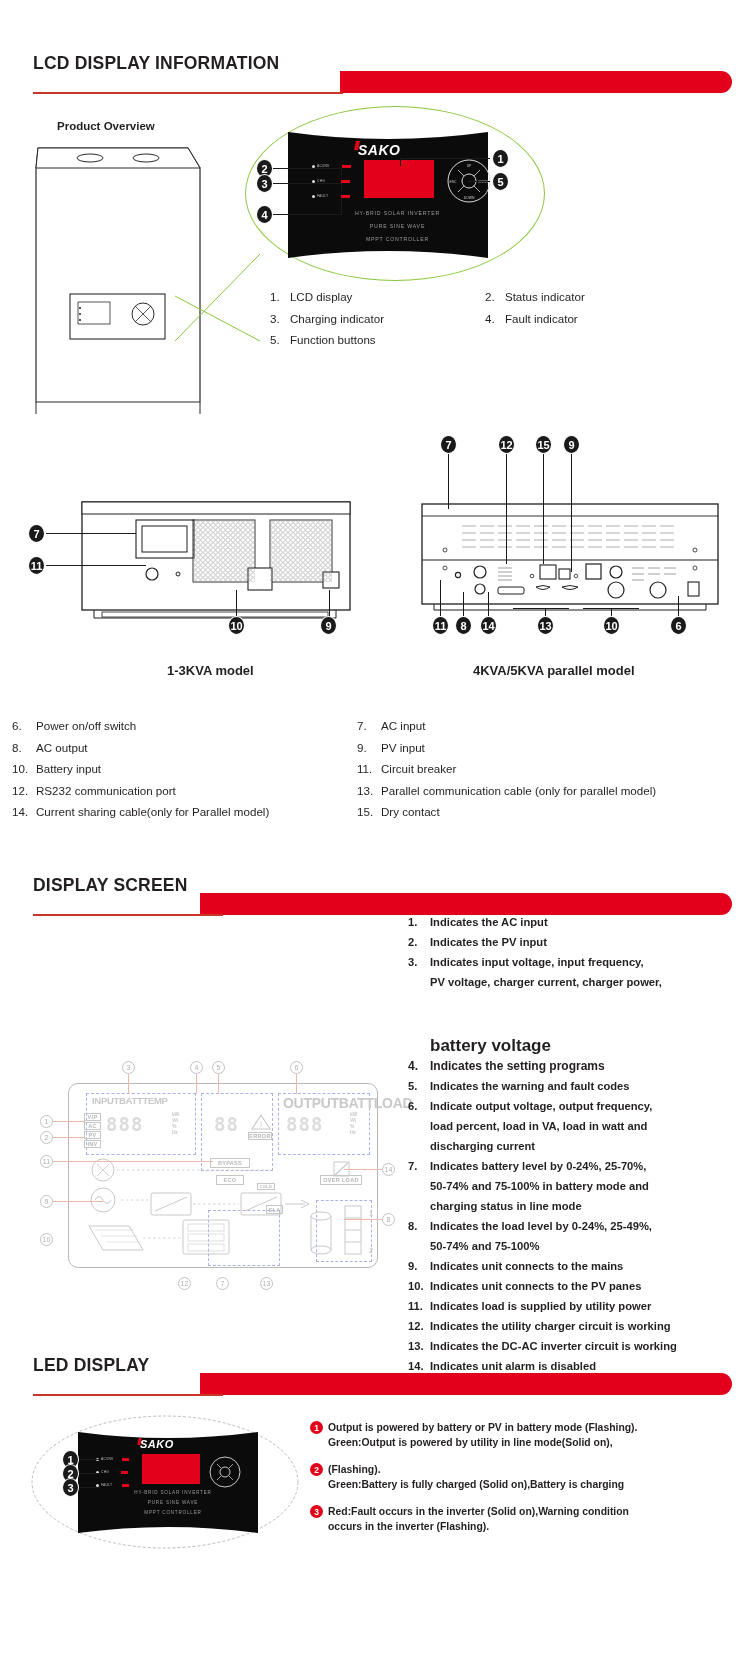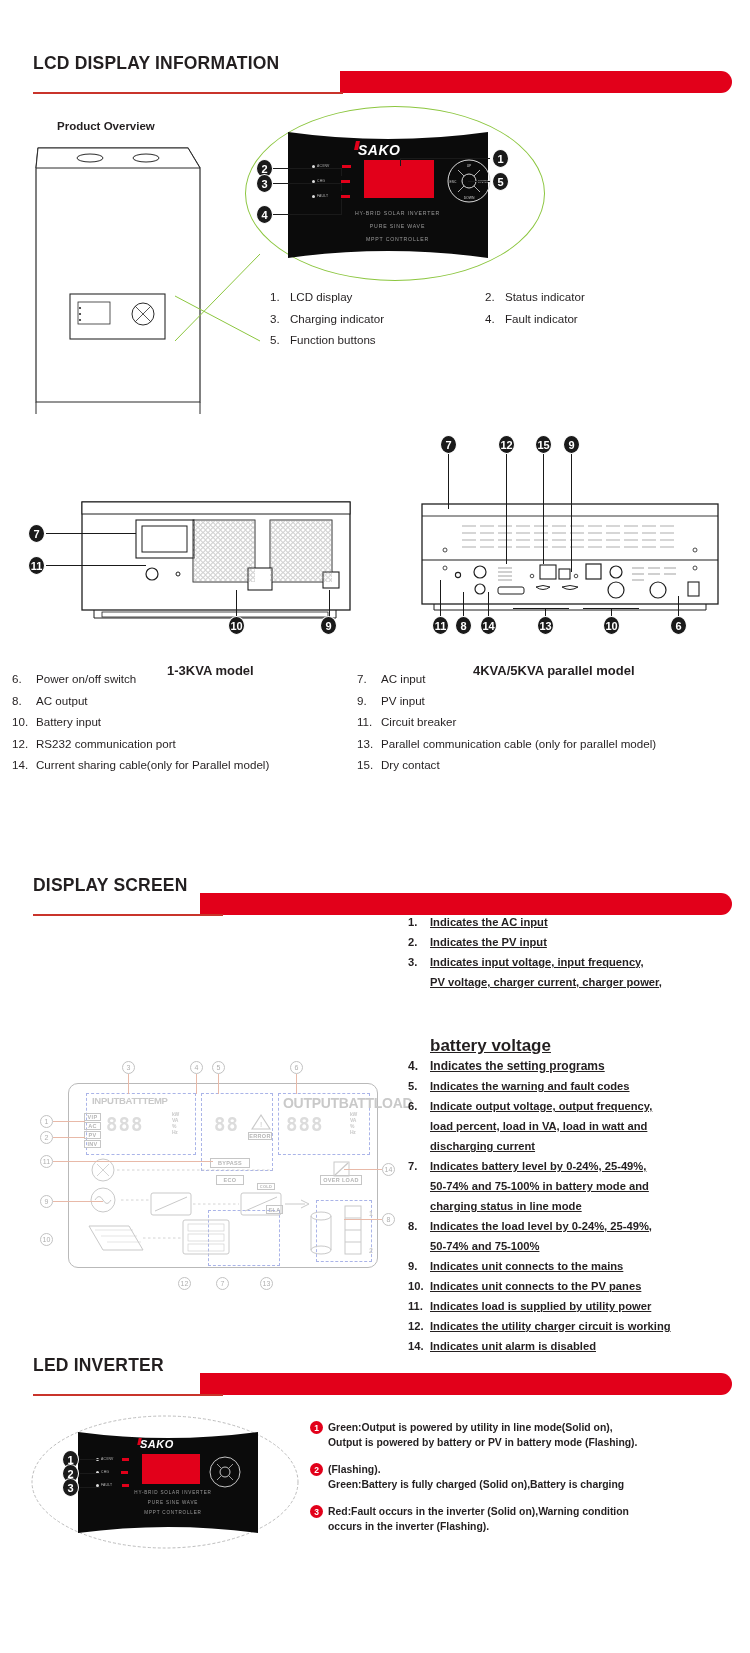--- a/index.html
+++ b/index.html
@@ -28,21 +28,21 @@
     width:24px; height:100%; background:#e2001a;
     clip-path:polygon(100% 0,100% 100%,0 100%);
   }
   .banner .underline {
     position:absolute; left:33px; top:41px; width:310px; height:2px;
     background:#c9342b; z-index:2;
   }
   
   .lbl { font-size:11.5px; font-weight:bold; }
   .listitem { font-size:11.6px; line-height:21.5px; white-space:nowrap; }
-  .listitem.bold { font-weight:bold;text-decoration:underline; }
+  .listitem.bold { font-weight:bold; }
   .callout {
     position:absolute; width:17px; height:19px; border-radius:50%;
     background:#1a1a1a; color:#fff; font-size:11px; font-weight:bold;
     display:flex; align-items:center; justify-content:center;
     border:1.5px solid #fff; z-index:6;
   }
   .lead { position:absolute; background:#1a1a1a; z-index:4; }
   
   #overview { position:absolute; left:0; top:96px; width:750px; height:330px; }
   .ellipse {
@@ -319,21 +319,21 @@
   <div class="callout" style="left:603px;top:186px;">10</div>
   <div class="lead" style="left:583px;top:178px;width:56px;height:1px;"></div>
   <div class="lead" style="left:611px;top:178px;width:1px;height:10px;"></div>
   <div class="callout" style="left:670px;top:186px;">6</div>
   <div class="lead" style="left:678px;top:166px;width:1px;height:22px;"></div>
 </div>
 
 <div class="lbl" style="position:absolute;left:167px;top:663px;font-size:13px;">1-3KVA model</div>
 <div class="lbl" style="position:absolute;left:473px;top:663px;font-size:13px;">4KVA/5KVA parallel model</div>
 
-<div style="position:absolute;left:12px;top:668px;width:730px;">
+<div style="position:absolute;left:12px;top:715px;width:730px;">
   <div style="display:flex;">
     <div style="width:345px;">
       <div class="listitem"><span style="display:inline-block;width:24px;">6.</span><span>Power on/off switch</span></div>
       <div class="listitem"><span style="display:inline-block;width:24px;">8.</span><span>AC output</span></div>
       <div class="listitem"><span style="display:inline-block;width:24px;">10.</span><span>Battery input</span></div>
       <div class="listitem"><span style="display:inline-block;width:24px;">12.</span><span>RS232 communication port</span></div>
       <div class="listitem"><span style="display:inline-block;width:24px;">14.</span><span>Current sharing cable(only for Parallel model)</span></div>
     </div>
     <div>
       <div class="listitem"><span style="display:inline-block;width:24px;">7.</span><span>AC input</span></div>
@@ -465,36 +465,37 @@
       <div class="listitem bold" style="line-height: 20px; font-size: 11.2px;"><span style="display: inline-block; width: 22px;">1.</span><span>Indicates the AC input</span></div>
       <div class="listitem bold" style="line-height: 20px; font-size: 11.2px;"><span style="display: inline-block; width: 22px;">2.</span><span>Indicates the PV input</span></div>
       <div class="listitem bold" style="line-height: 20px; font-size: 11.2px;"><span style="display: inline-block; width: 22px;">3.</span><span>Indicates input voltage, input frequency,</span></div>
       <div class="listitem bold" style="line-height: 20px; font-size: 11.2px;"><span style="display: inline-block; width: 22px;"></span><span>PV voltage, charger current, charger power,</span></div>
       <div class="listitem bold" style="line-height: 20px; font-size: 17px; margin-top: 44px;"><span style="display: inline-block; width: 22px;"></span><span>battery voltage</span></div>
       <div class="listitem bold" style="line-height: 20px; font-size: 12px;"><span style="display: inline-block; width: 22px;">4.</span><span>Indicates the setting programs</span></div>
       <div class="listitem bold" style="line-height: 20px; font-size: 11.2px;"><span style="display: inline-block; width: 22px;">5.</span><span>Indicates the warning and fault codes</span></div>
       <div class="listitem bold" style="line-height: 20px; font-size: 11.2px;"><span style="display: inline-block; width: 22px;">6.</span><span>Indicate output voltage, output frequency,</span></div>
       <div class="listitem bold" style="line-height: 20px; font-size: 11.2px;"><span style="display: inline-block; width: 22px;"></span><span>load percent, load in VA, load in watt and</span></div>
       <div class="listitem bold" style="line-height: 20px; font-size: 11.2px;"><span style="display: inline-block; width: 22px;"></span><span>discharging current</span></div>
-      <div class="listitem bold" style="line-height: 20px; font-size: 11.2px;"><span style="display: inline-block; width: 22px;">7.</span><span>Indicates battery level by 0-24%, 25-49%,</span></div>
+      <div class="listitem bold" style="line-height: 20px; font-size: 11.2px;"><span style="display: inline-block; width: 22px;">7.</span><span>Indicates battery level by 0-24%, 25-70%,</span></div>
       <div class="listitem bold" style="line-height: 20px; font-size: 11.2px;"><span style="display: inline-block; width: 22px;"></span><span>50-74% and 75-100% in battery mode and</span></div>
       <div class="listitem bold" style="line-height: 20px; font-size: 11.2px;"><span style="display: inline-block; width: 22px;"></span><span>charging status in line mode</span></div>
       <div class="listitem bold" style="line-height: 20px; font-size: 11.2px;"><span style="display: inline-block; width: 22px;">8.</span><span>Indicates the load level by 0-24%, 25-49%,</span></div>
       <div class="listitem bold" style="line-height: 20px; font-size: 11.2px;"><span style="display: inline-block; width: 22px;"></span><span>50-74% and 75-100%</span></div>
       <div class="listitem bold" style="line-height: 20px; font-size: 11.2px;"><span style="display: inline-block; width: 22px;">9.</span><span>Indicates unit connects to the mains</span></div>
       <div class="listitem bold" style="line-height: 20px; font-size: 11.2px;"><span style="display: inline-block; width: 22px;">10.</span><span>Indicates unit connects to the PV panes</span></div>
       <div class="listitem bold" style="line-height: 20px; font-size: 11.2px;"><span style="display: inline-block; width: 22px;">11.</span><span>Indicates load is supplied by utility power</span></div>
       <div class="listitem bold" style="line-height: 20px; font-size: 11.2px;"><span style="display: inline-block; width: 22px;">12.</span><span>Indicates the utility charger circuit is working</span></div>
+      <div class="listitem bold" style="line-height: 20px; font-size: 11.2px;"><span style="display: inline-block; width: 22px;">13.</span><span>Indicates the DC-AC inverter circuit is working</span></div>
       <div class="listitem bold" style="line-height: 20px; font-size: 11.2px;"><span style="display: inline-block; width: 22px;">14.</span><span>Indicates unit alarm is disabled</span></div>
     </div>
 </div>
 
 <div class="banner" style="position:absolute;left:0;top:1340px;width:750px;">
   <div class="redbar off3"></div>
-  <div class="title">LED INVERTER</div>
+  <div class="title">LED DISPLAY</div>
   <div class="underline" style="width:190px;"></div>
 </div>
 
 <div id="leddisp">
 
   <svg width="270" height="140" style="position:absolute;left:30px;top:12px;">
     <ellipse cx="135" cy="70" rx="133" ry="66" fill="none" stroke="#bdbdbd" stroke-width="1" stroke-dasharray="3,2"></ellipse>
   </svg>
   <svg width="180" height="105" style="position:absolute;left:78px;top:30px;">
     <path d="M0 2 Q90 14 180 2 L180 103 Q90 91 0 103 Z" fill="#0b0b0b"></path>
@@ -535,22 +536,22 @@
   <div class="callout" style="left:62px;top:50px;">1</div>
   <div class="lead" style="left:80px;top:59px;width:20px;height:1px;"></div>
   <div class="callout" style="left:62px;top:64px;">2</div>
   <div class="lead" style="left:80px;top:73px;width:20px;height:1px;"></div>
   <div class="callout" style="left:62px;top:78px;">3</div>
   <div class="lead" style="left:80px;top:87px;width:20px;height:1px;"></div>
 
   <div id="led-desc-list" style="position:absolute;left:310px;top:20px;width:430px;">
       <div style="position: relative; margin-bottom: 12px; padding-left: 18px;">
         <div class="red-badge" style="left: 0px; top: 1px;">1</div>
+        <div style="font-size: 10.4px; font-weight: bold; line-height: 15px; white-space: nowrap;">Output is powered by battery or PV in battery mode (Flashing).</div>
         <div style="font-size: 10.4px; font-weight: bold; line-height: 15px; white-space: nowrap;">Green:Output is powered by utility in line mode(Solid on),</div>
-        <div style="font-size: 10.4px; font-weight: bold; line-height: 15px; white-space: nowrap;">Output is powered by battery or PV in battery mode (Flashing).</div>
       </div>
       <div style="position: relative; margin-bottom: 12px; padding-left: 18px;">
         <div class="red-badge" style="left: 0px; top: 1px;">2</div>
         <div style="font-size: 10.4px; font-weight: bold; line-height: 15px; white-space: nowrap;">(Flashing).</div>
         <div style="font-size: 10.4px; font-weight: bold; line-height: 15px; white-space: nowrap;">Green:Battery is fully charged (Solid on),Battery is charging</div>
       </div>
       <div style="position: relative; margin-bottom: 12px; padding-left: 18px;">
         <div class="red-badge" style="left: 0px; top: 1px;">3</div>
         <div style="font-size: 10.4px; font-weight: bold; line-height: 15px; white-space: nowrap;">Red:Fault occurs in the inverter (Solid on),Warning condition</div>
         <div style="font-size: 10.4px; font-weight: bold; line-height: 15px; white-space: nowrap;">occurs in the inverter (Flashing).</div>

